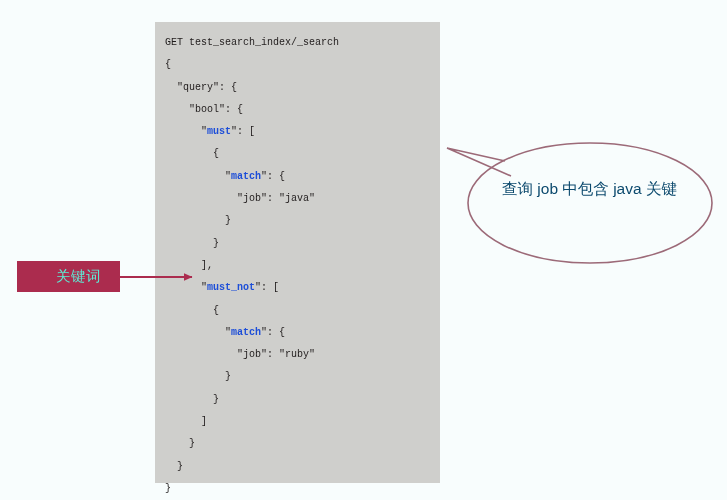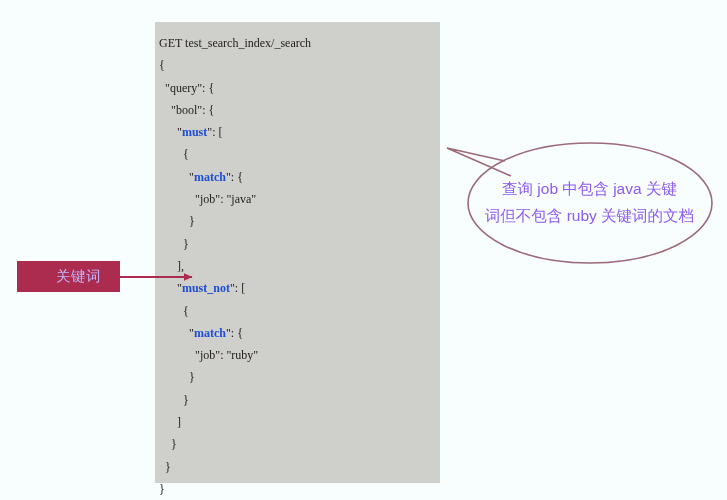--- a/index.html
+++ b/index.html
@@ -29,26 +29,26 @@
     position: absolute;
     left: 155px;
     top: 22px;
     width: 285px;
     height: 461px;
     background: #cfcfcc;
     box-sizing: border-box;
     padding: 10px 0 0 0;
   }
   .code-lines {
-    font-family: Liberation Serif, serif;
-    font-size: 12px;
+    font-family: Liberation Mono, monospace;
+    font-size: 10px;
     line-height: 22.3px;
     color: #201c1c;
     white-space: pre;
-    padding-left: 4px;
+    padding-left: 10px;
   }
   .code-lines .ln {
     white-space: pre;
     display: block;
     height: 22.3px;
   }
   .kw {
     color: #1d4ed8;
     font-weight: bold;
   }
@@ -59,21 +59,21 @@
     left: 17px;
     top: 261px;
     width: 103px;
     height: 31px;
     background: #ab2c4e;
     display: flex;
     align-items: center;
     justify-content: center;
   }
   .kw-label-text {
-    color: #c4b5fd;
+    color: #5eead4;
     font-size: 14.5px;
     font-family: "Liberation Sans", "DejaVu Sans", sans-serif;
     letter-spacing: 0.5px;
     margin-left: 20px;
   }
 
   
   #overlay {
     position: absolute;
     left: 0;
@@ -85,21 +85,21 @@
 
   
   .callout-text {
     position: absolute;
     left: 468px;
     top: 175px;
     width: 243px;
     text-align: center;
     font-size: 15.5px;
     line-height: 27px;
-    color: #8b5cf6;
+    color: #0c4a6e;
     font-family: "Liberation Sans", "DejaVu Sans", sans-serif;
   }
 </style>
 </head>
 <body>
 
 <div id="slide">
 
   <div class="code-block">
     <div class="code-lines" id="code-lines"><span class="ln">GET test_search_index/_search</span><span class="ln">{</span><span class="ln">  "query": {</span><span class="ln">    "bool": {</span><span class="ln">      "<span class="kw">must</span>": [</span><span class="ln">        {</span><span class="ln">          "<span class="kw">match</span>": {</span><span class="ln">            "job": "java"</span><span class="ln">          }</span><span class="ln">        }</span><span class="ln">      ],</span><span class="ln">      "<span class="kw">must_not</span>": [</span><span class="ln">        {</span><span class="ln">          "<span class="kw">match</span>": {</span><span class="ln">            "job": "ruby"</span><span class="ln">          }</span><span class="ln">        }</span><span class="ln">      ]</span><span class="ln">    }</span><span class="ln">  }</span><span class="ln">}</span></div>
@@ -118,16 +118,15 @@
 
     <line x1="120" y1="277" x2="192" y2="277" stroke="#ab2c4e" stroke-width="2.2" marker-end="url(#arrowhead)"></line>
 
     <ellipse cx="590" cy="203" rx="122" ry="60" fill="none" stroke="#9c6a78" stroke-width="1.6"></ellipse>
 
     <path d="M505,161 L447,148 L511,176" fill="none" stroke="#9c6a78" stroke-width="1.6" stroke-linejoin="miter"></path>
   </svg>
 
   <div class="callout-text" id="callout-text">
       <div>查询 job 中包含 java 关键</div>
-      <div>词但不包含 ruby 关键词的文档</div>
     </div>
 
 </div>
 
 </body></html>

